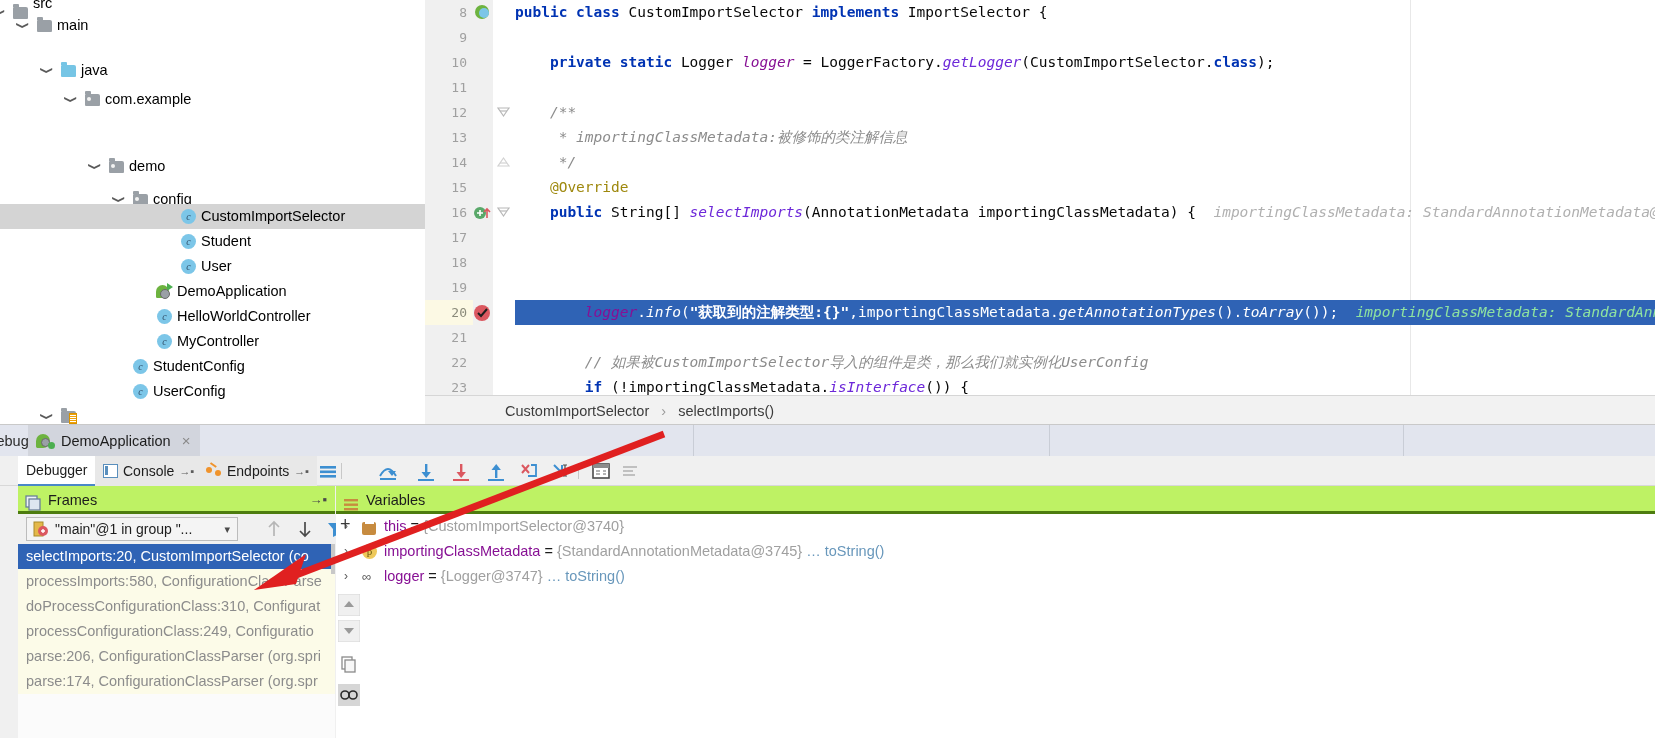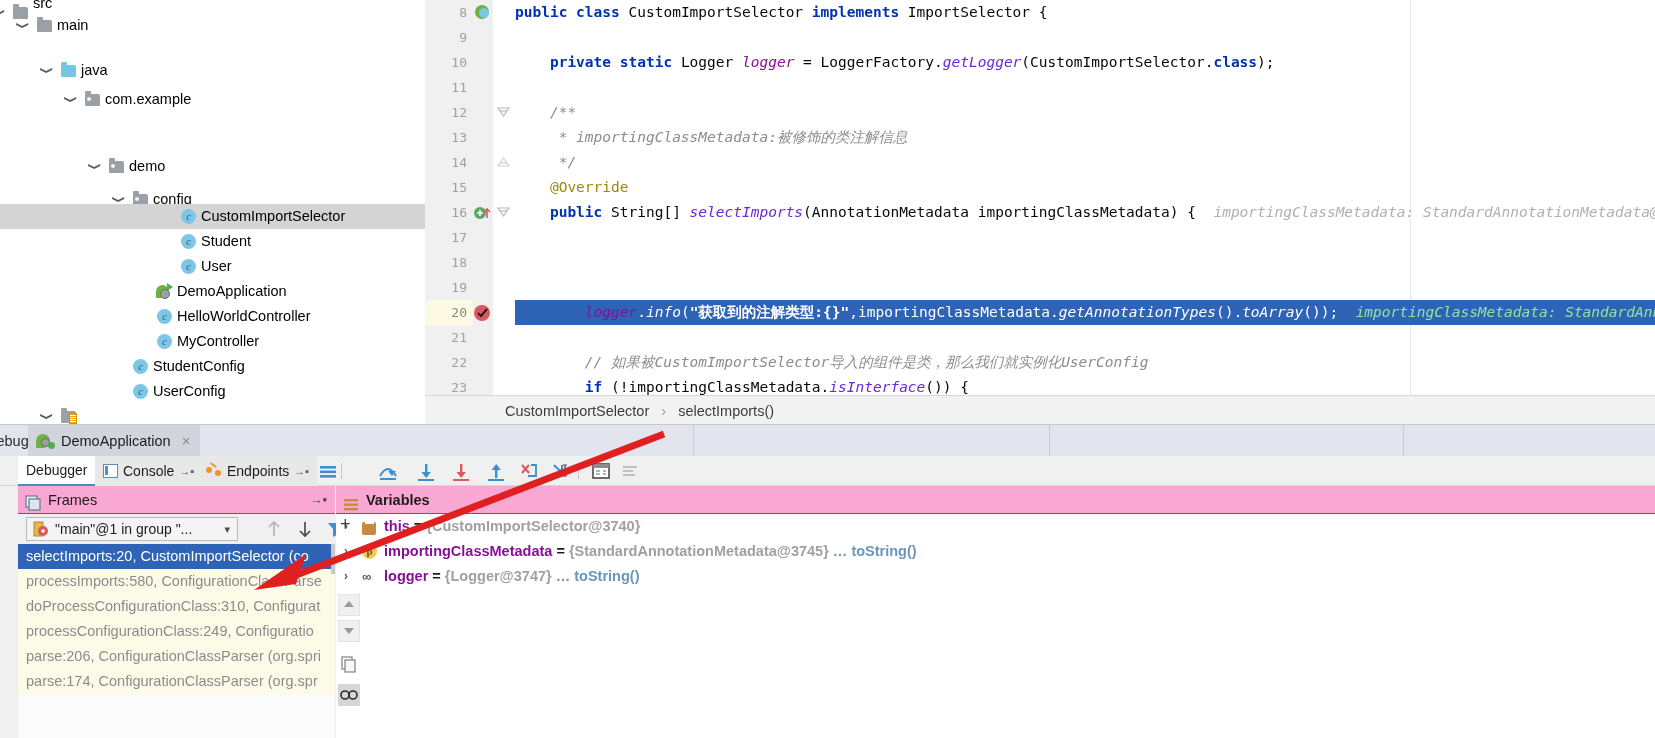--- a/index.html
+++ b/index.html
@@ -132,24 +132,24 @@
     position:absolute; top:0; height:30px; line-height:30px; font-size:14px;
     display:flex; align-items:center; gap:5px; padding:0 8px; color:#1c1c1c;
   }
   .dtab.active { background:#ffffff; border-bottom:2px solid #4a88c7; }
   .dtab.shaded { background:#e8e8e8; }
   .tb-sep { position:absolute; top:7px; width:1px; height:16px; background:#c8c8c8; }
   .tb-icon { position:absolute; top:0; width:26px; height:30px; }
 
   
   #frames-panel { position:absolute; left:18px; top:62px; width:317px; height:252px; background:#fbfbfb; }
-  #vars-panel { position:absolute; left:336px; top:62px; width:1319px; height:252px; background:#ffffff;font-weight:bold; }
+  #vars-panel { position:absolute; left:336px; top:62px; width:1319px; height:252px; background:#ffffff; }
   .panel-head {
-    position:relative; height:28px; line-height:28px; background:#f9a8d4;
-    font-size:14.5px; color:#1c1c1c; padding-left:30px; border-bottom:1px solid #4d7c0f;
+    position:relative; height:28px; line-height:28px; background:#bef264;
+    font-size:14.5px; color:#1c1c1c; padding-left:30px; border-bottom:3px solid #4d7c0f;
   }
   .panel-head .hidebtn { position:absolute; right:8px; top:0; color:#4a4a4a; font-size:13px; }
 
   #frames-select-row { position:relative; height:30px; background:#f0f0f0; }
   #frames-combo {
     position:absolute; left:8px; top:3px; width:212px; height:24px;
     background:#f4f4f4; border:1px solid #bcbcbc;
     font-size:14px; color:#1c1c1c; line-height:22px; padding-left:28px;
     white-space:nowrap; overflow:hidden;
   }

